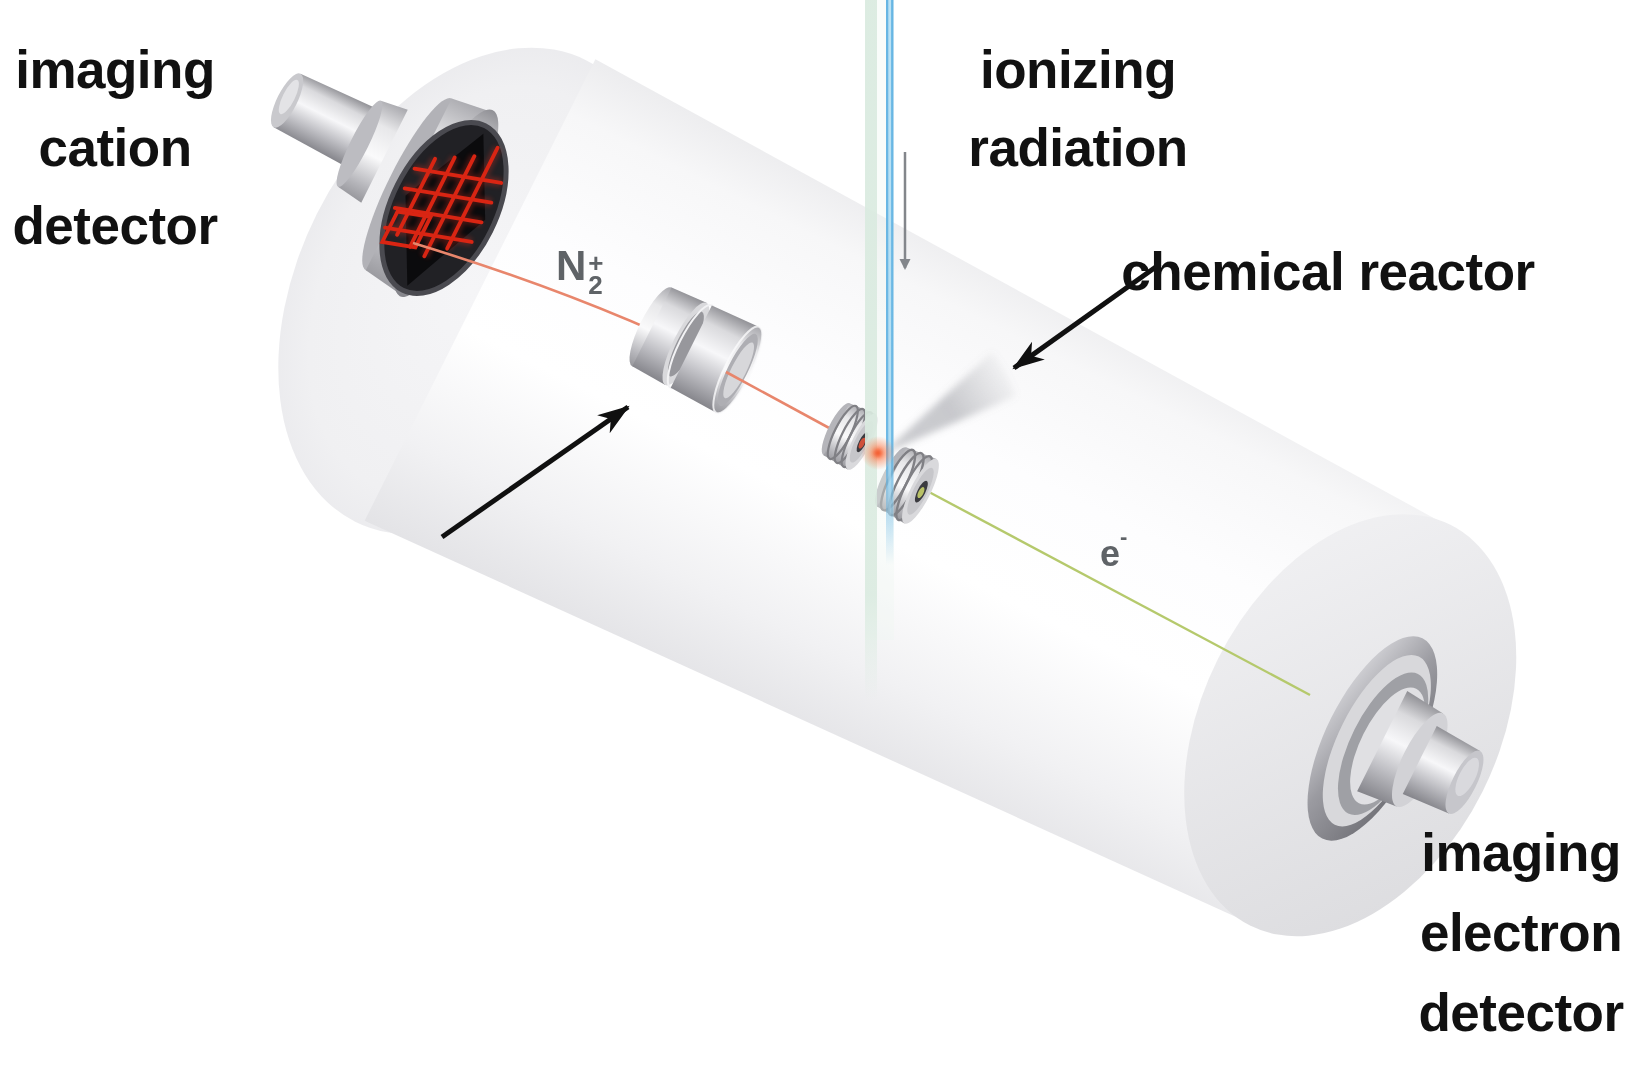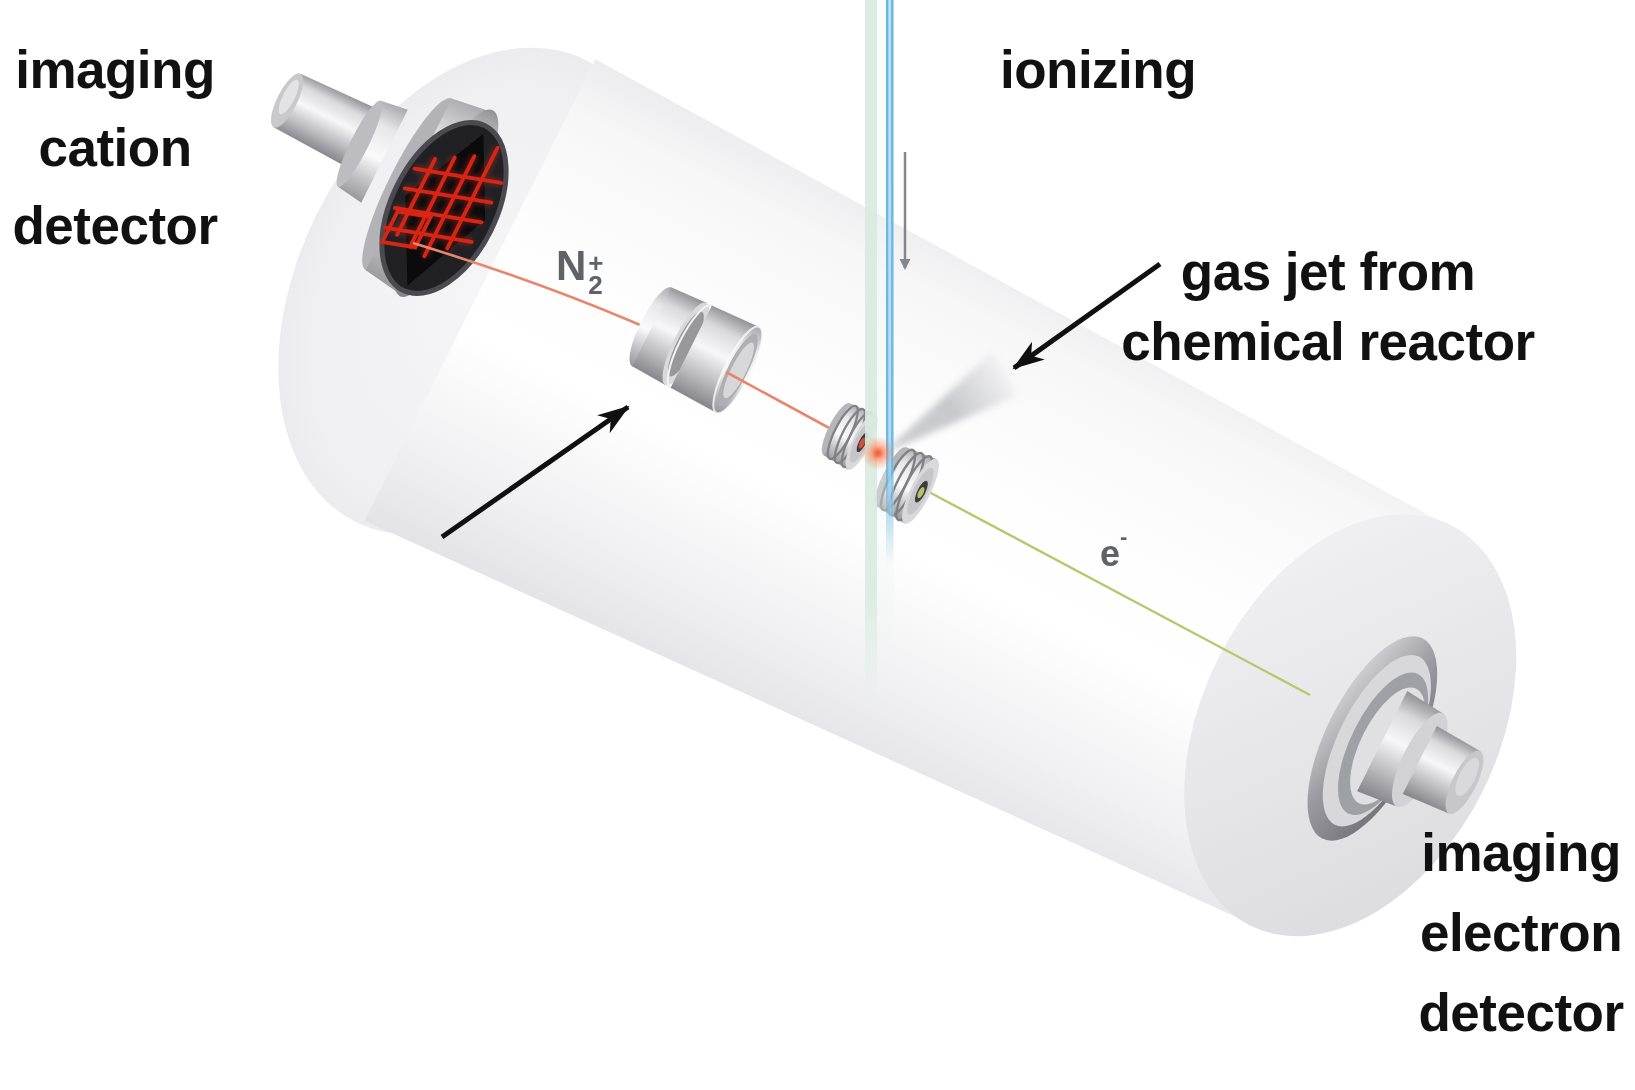--- a/index.html
+++ b/index.html
@@ -222,26 +222,26 @@
 
 <div class="lbl" style="left:-2px;top:31px;width:234px;">
   <div>imaging</div>
   <div>cation</div>
   <div>detector</div>
 </div>
 
 <div class="lbl lh80" style="left:23px;top:460px;width:380px;">
 </div>
 
-<div class="lbl" style="left:938px;top:31px;width:320px;">
+<div class="lbl" style="left:918px;top:31px;width:320px;">
   <div>ionizing</div>
+  <div>radiation</div>
 </div>
 
 <div class="lbl lh70" style="left:1108px;top:237px;width:440px;">
-  <div>gas jet from</div>
   <div>chemical reactor</div>
 </div>
 
 <div class="lbl lh80" style="left:1360px;top:813px;width:322px;">
   <div>imaging</div>
   <div>electron</div>
   <div>detector</div>
 </div>
 
 <div class="plabel" style="left:556px;top:245px;">

